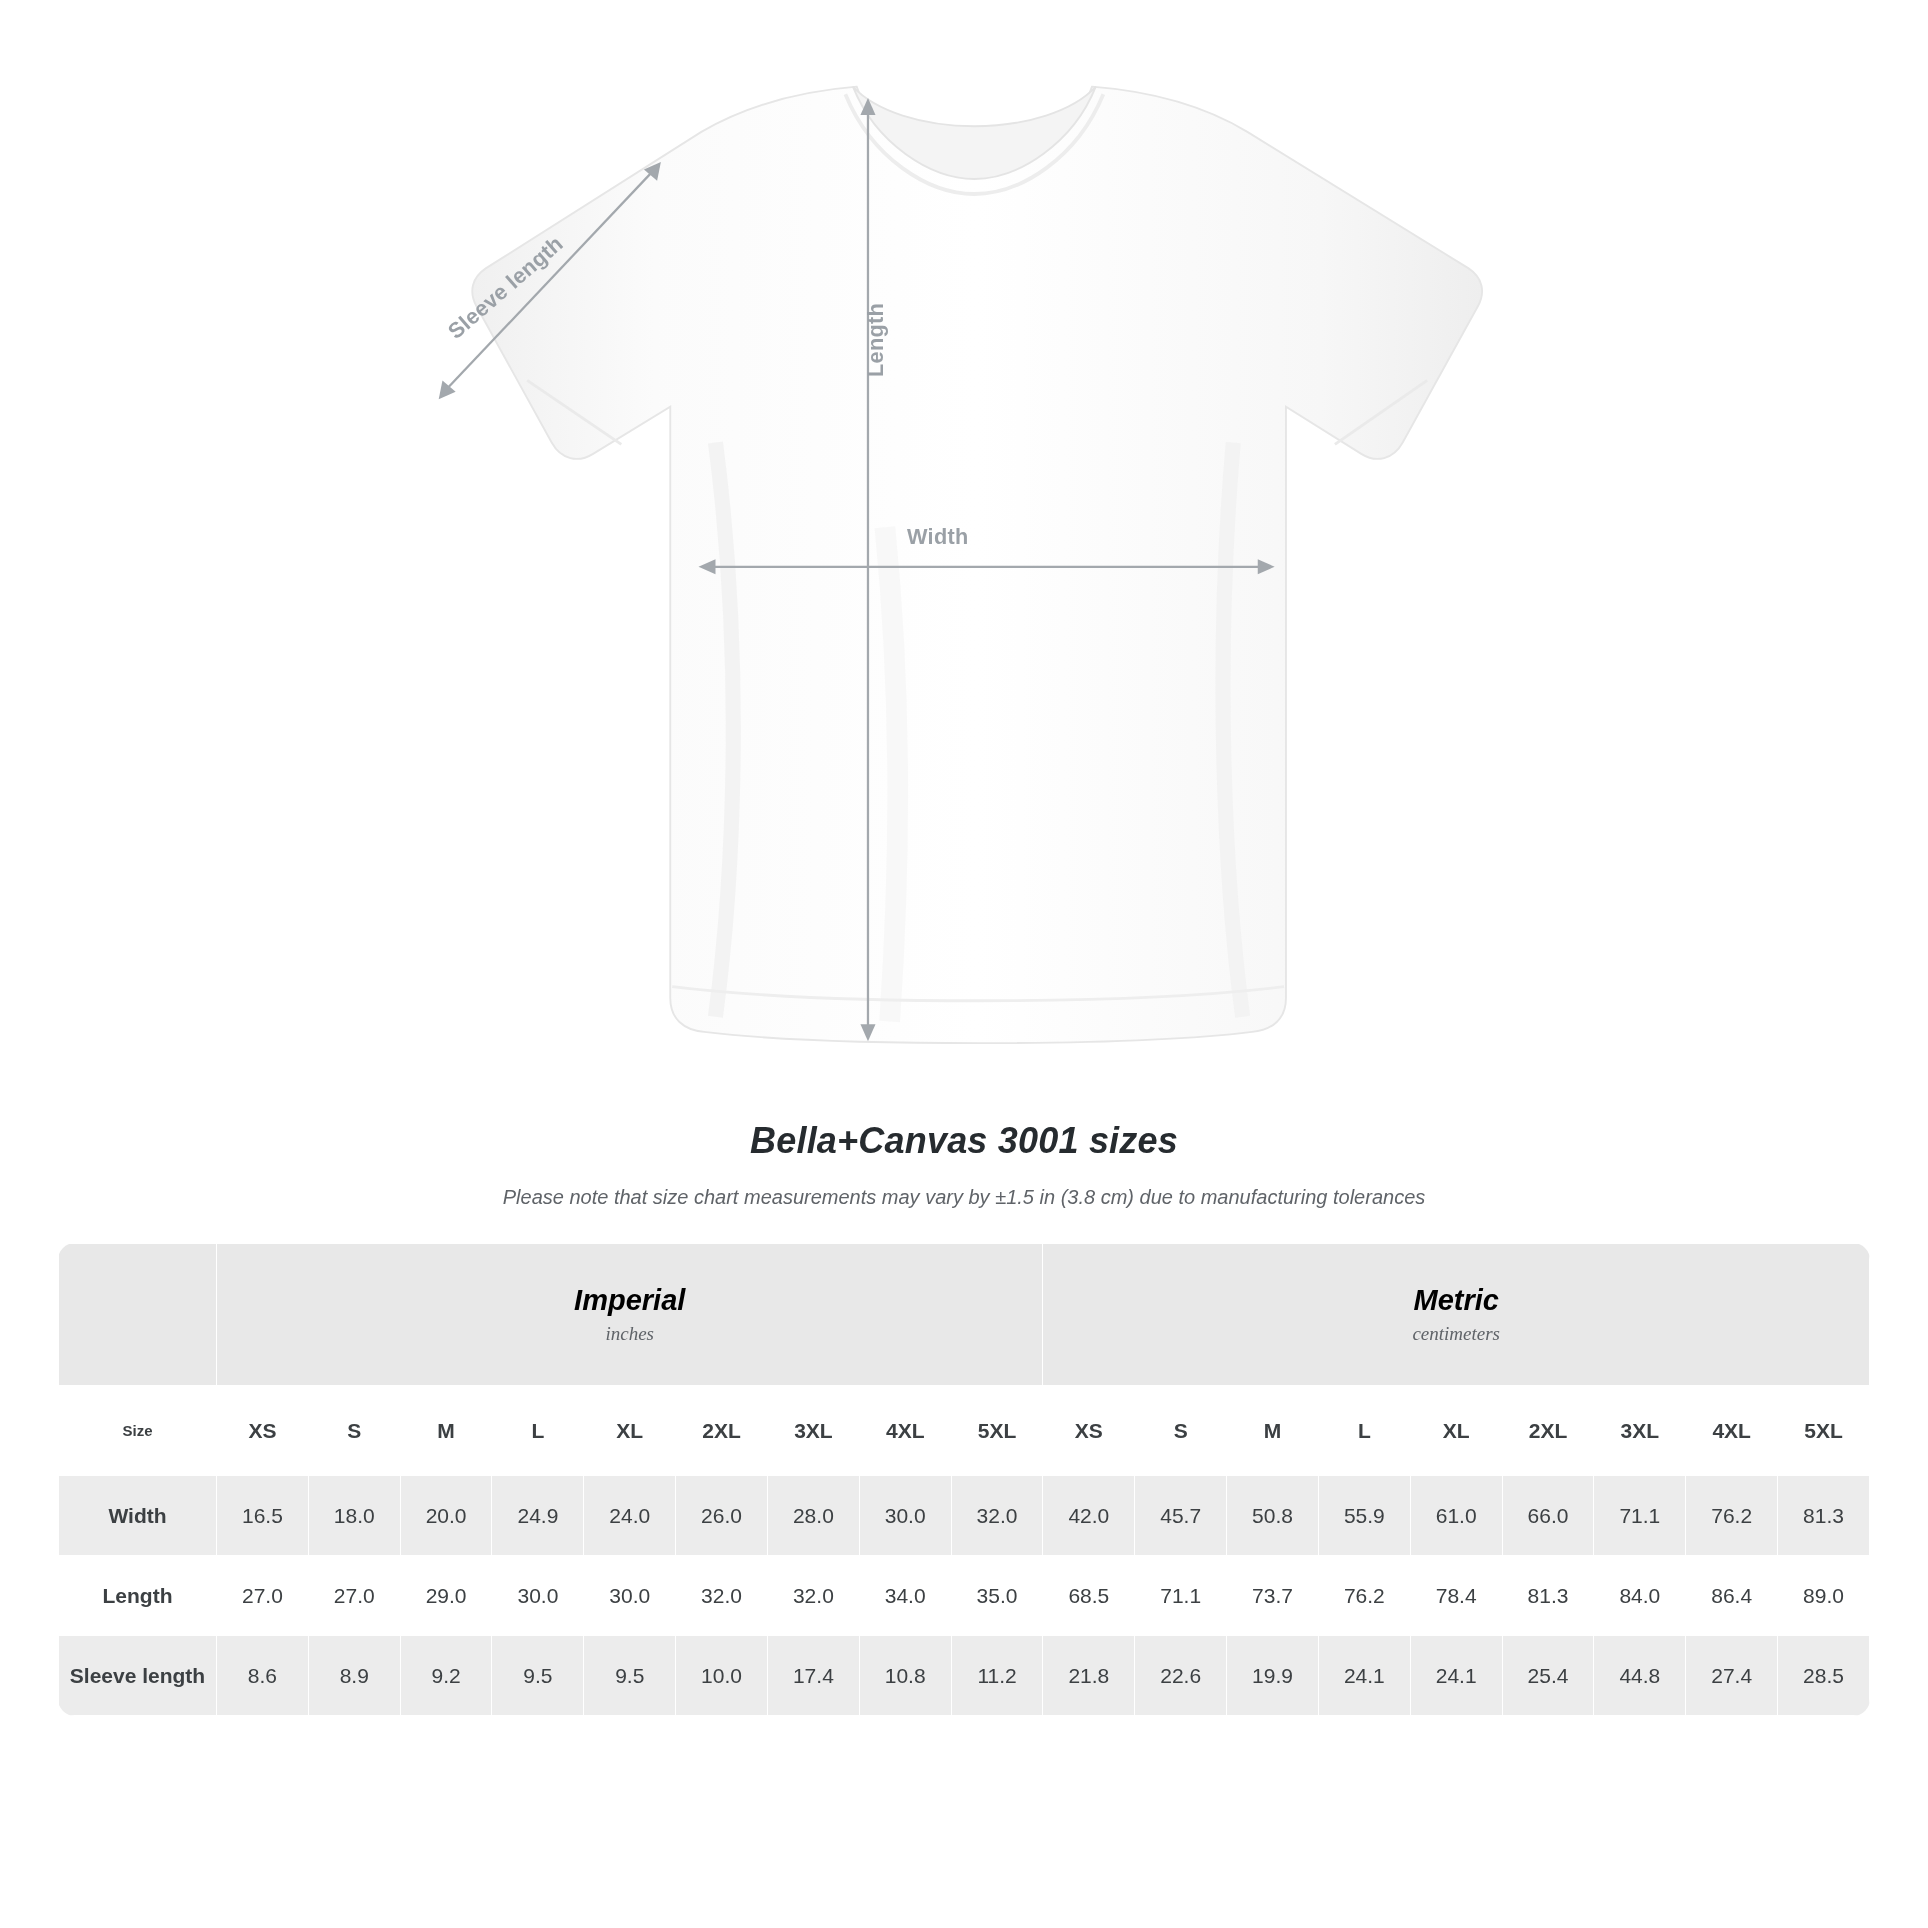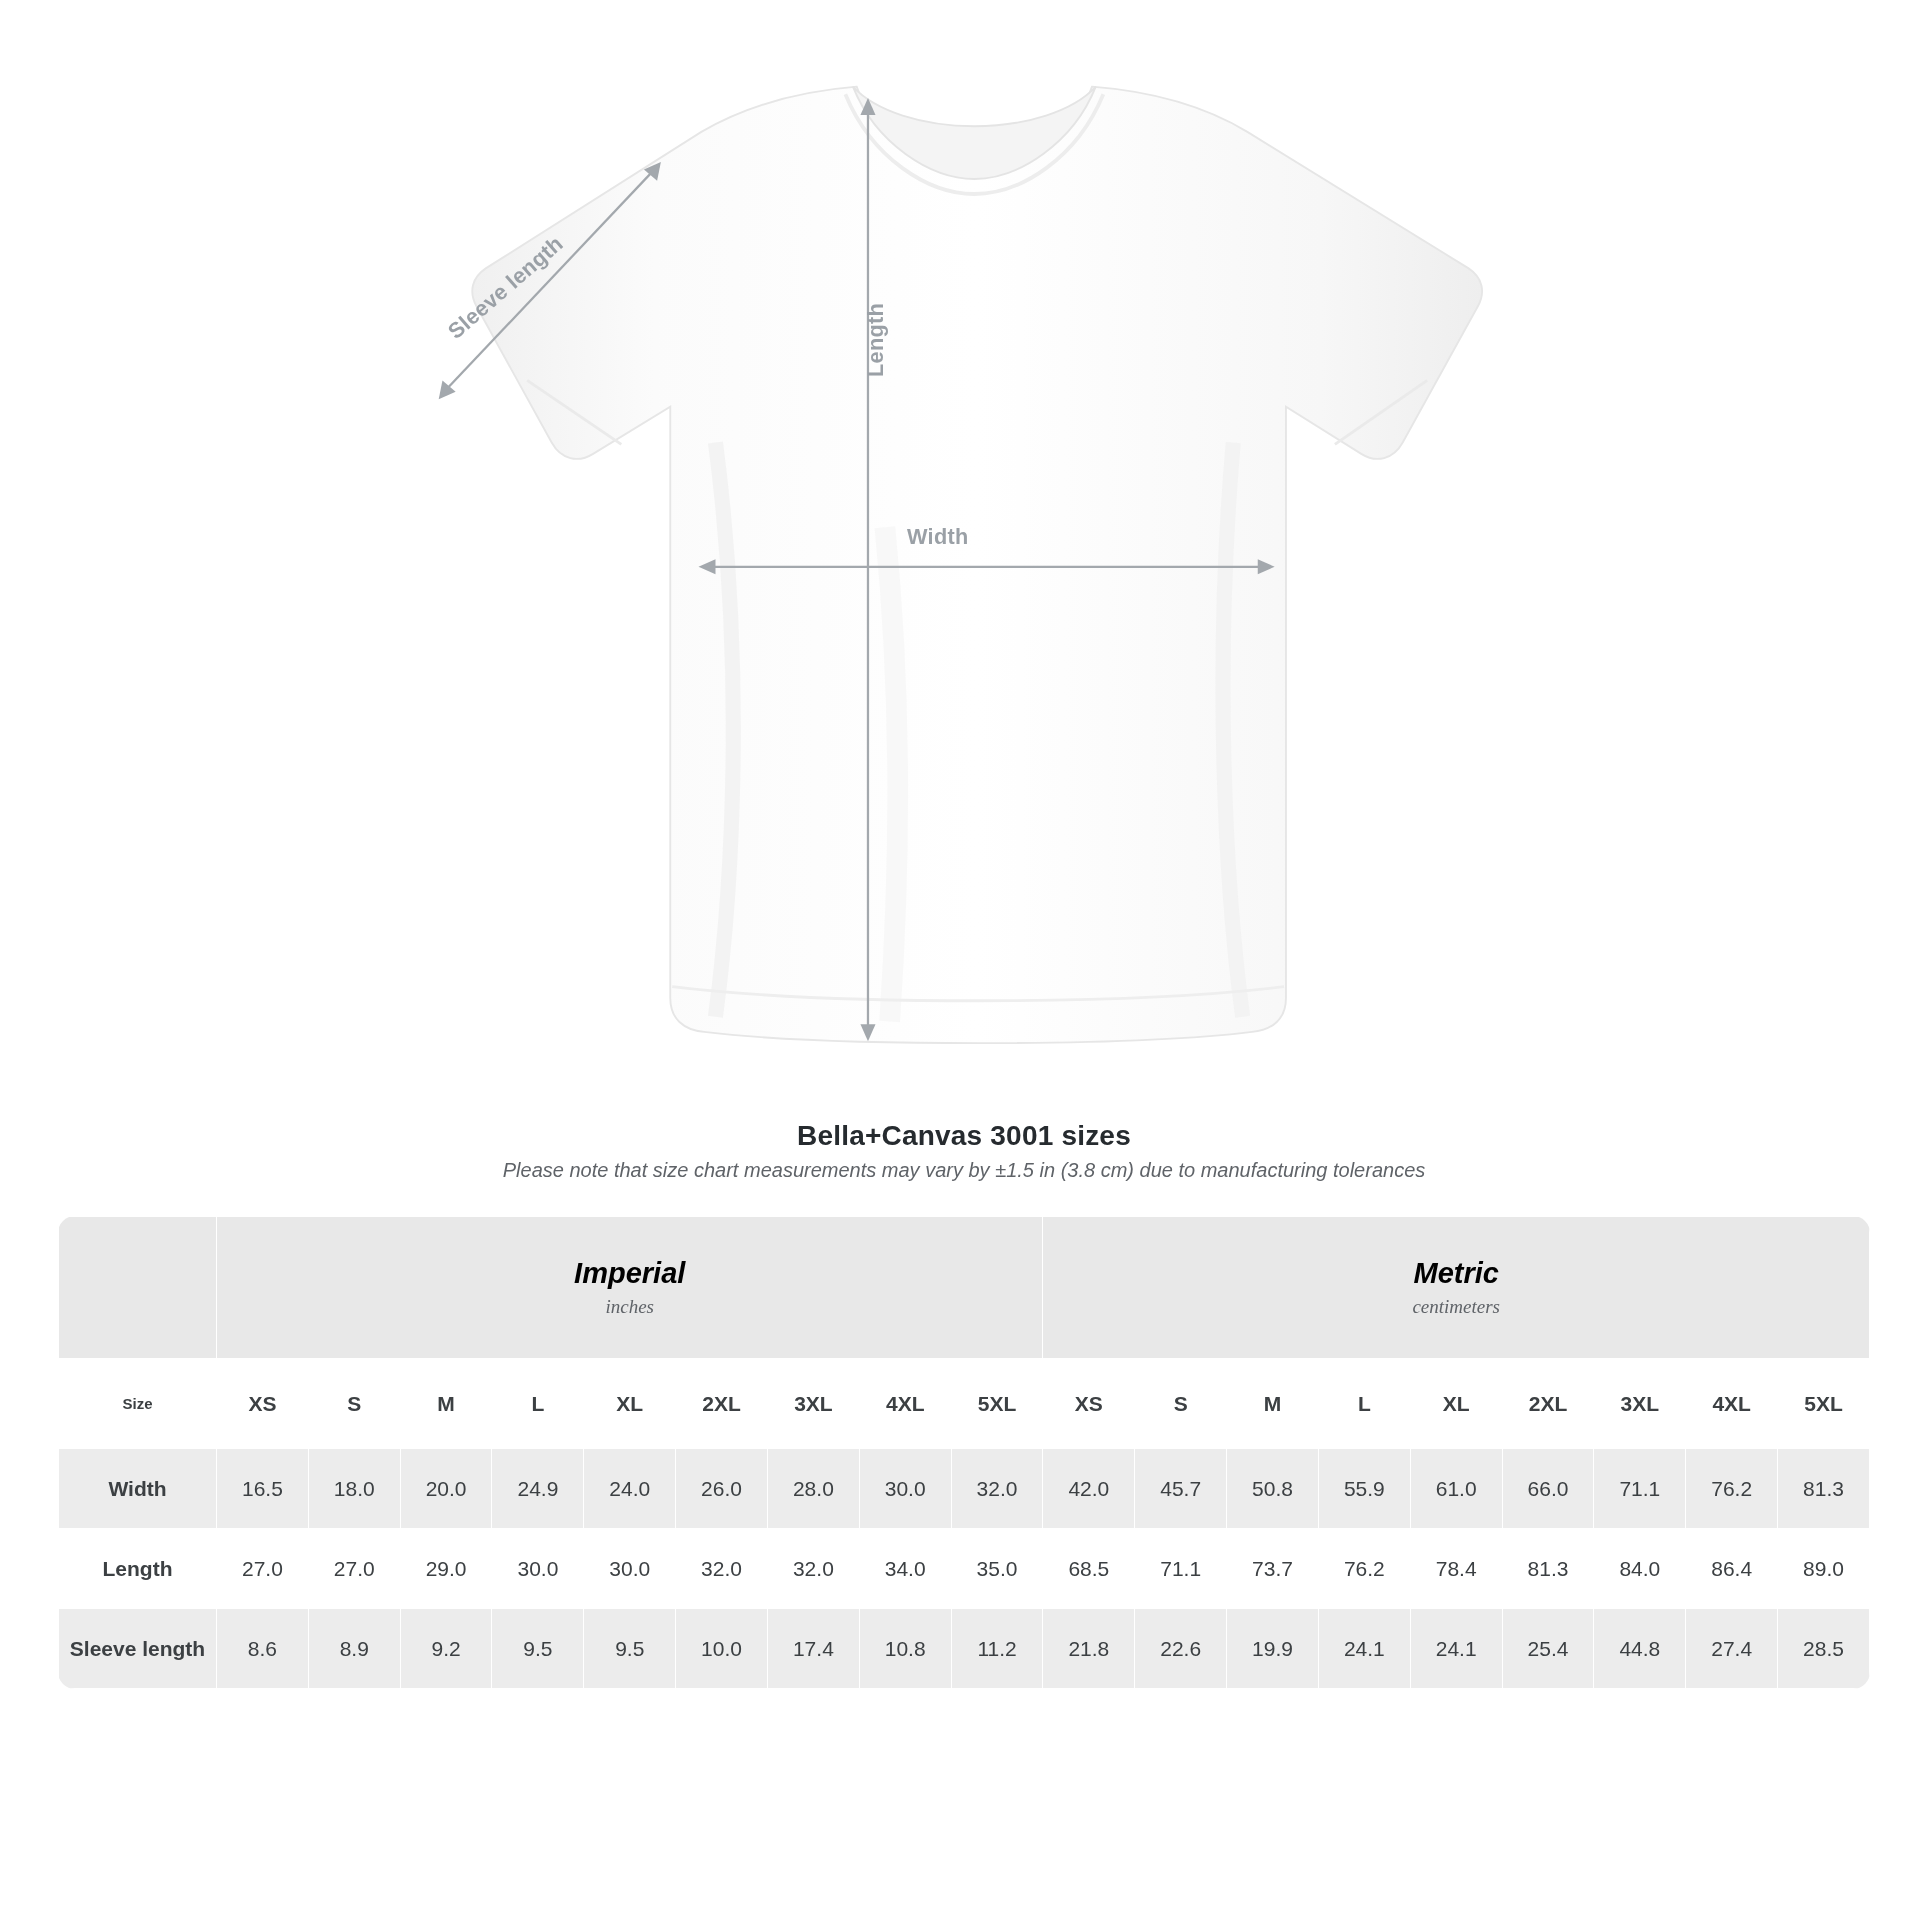--- a/index.html
+++ b/index.html
@@ -59,31 +59,32 @@
     transform: rotate(-41deg);
     transform-origin: left top;
   }
 
   
   .title-block {
     text-align: center;
     margin-top: 9.4px;
   }
   .chart-title {
-    font-size: 28px;
+    font-size: 36px;
     font-weight: bold;
     color: #262b2f;
     margin: 0;
     letter-spacing: 0.2px;
+    font-style: italic;
   }
   .chart-note {
     font-size: 20px;
     font-style: italic;
     color: #5f6368;
-    margin-top: 7px;
+    margin-top: 24px;
   }
 
   
   .table-wrap {
     margin: 34px 58px 0 58px;
     border-radius: 17px;
     overflow: hidden;
     background: #ffffff;
   }
   table.size-table {

